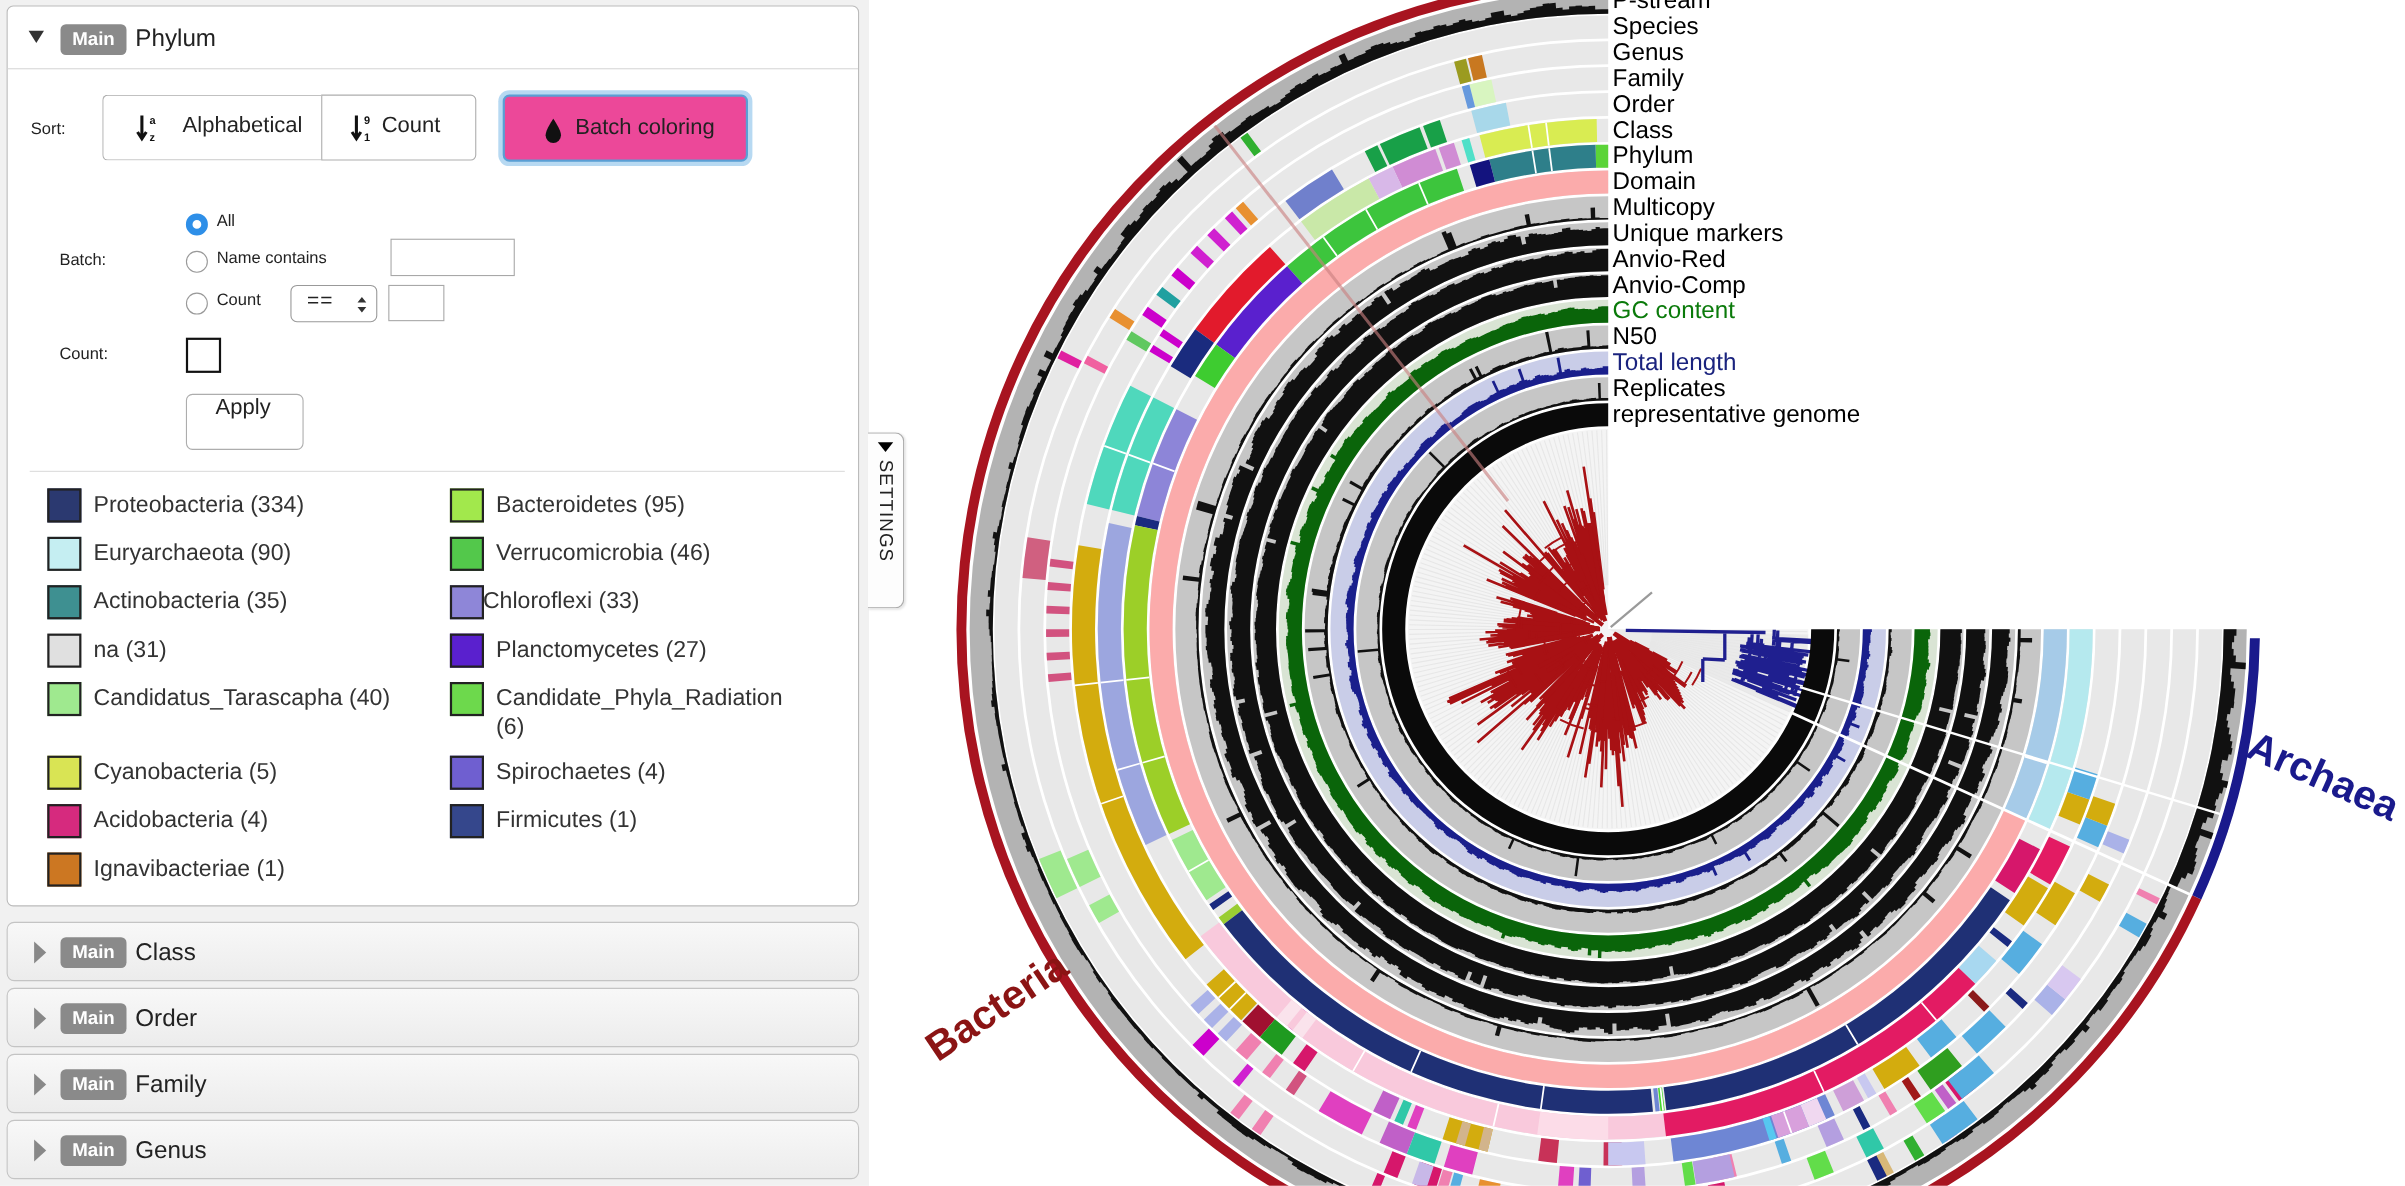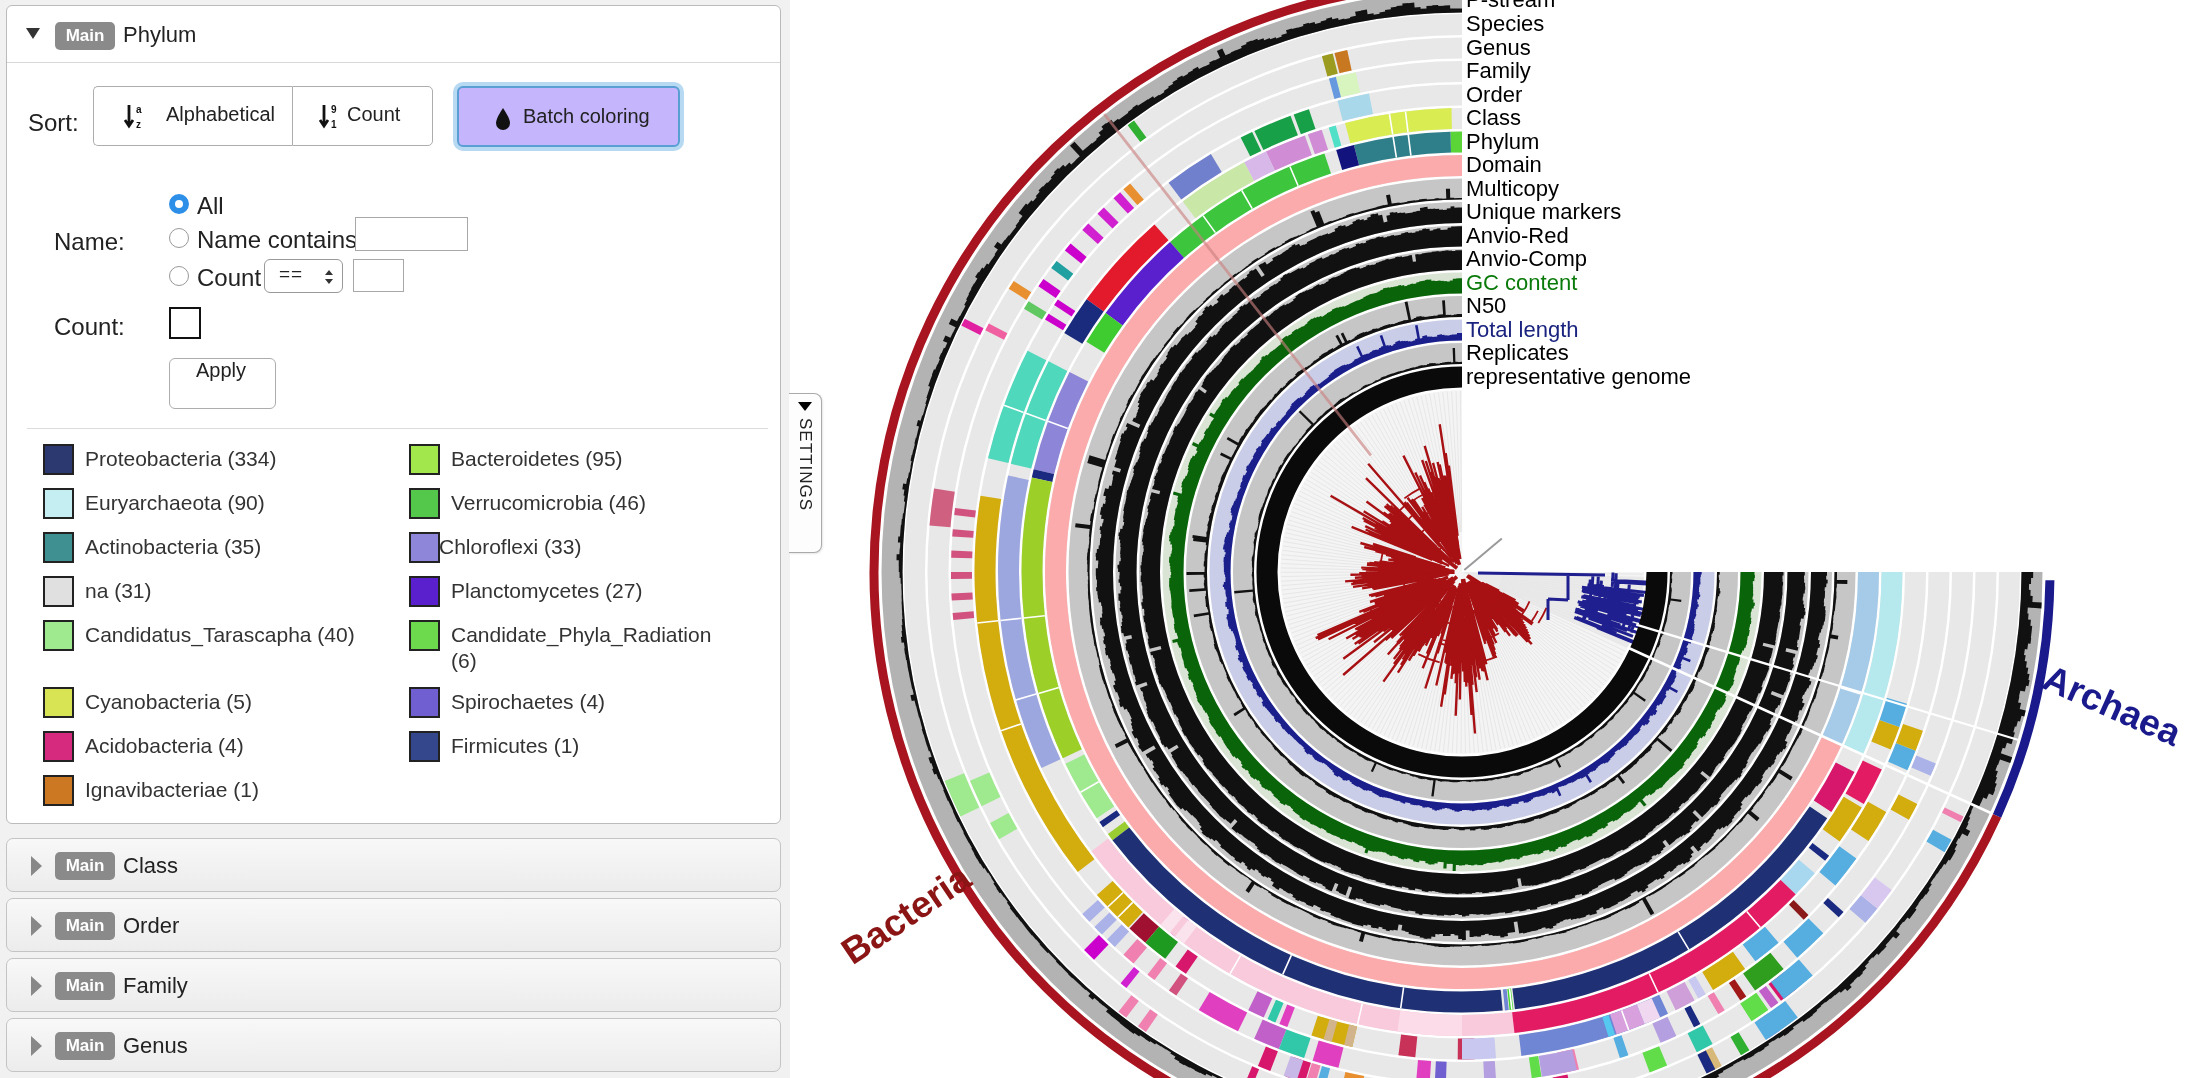--- a/index.html
+++ b/index.html
@@ -5,21 +5,21 @@
 html,body{width:2186px;height:1078px;overflow:hidden;background:#fff;
  font-family:"Liberation Sans",sans-serif;}
 #left{position:absolute;left:0;top:0;width:790px;height:1078px;background:#F1F1F1;}
 .card{position:absolute;left:6px;width:775px;background:#fff;border:1px solid #BBB;border-radius:6px;}
 #maincard{top:5px;height:819px;}
 .hdr{height:57px;border-bottom:1px solid #D8D8D8;position:relative;}
 .tri-down{position:absolute;left:19px;top:22px;width:0;height:0;border-left:7px solid transparent;border-right:7px solid transparent;border-top:11px solid #333;}
 .tri-right{position:absolute;left:24px;top:17px;width:0;height:0;border-top:10px solid transparent;border-bottom:10px solid transparent;border-left:11px solid #888;}
 .badge{position:absolute;left:48px;top:16px;width:60px;height:28px;background:#8A8A8A;border-radius:5px;color:#fff;font-weight:bold;font-size:17px;text-align:center;line-height:28px;}
 .hlabel{position:absolute;left:116px;top:16px;font-size:22px;color:#222;}
-.rowlabel{position:absolute;font-size:24px;color:#222;}
+.rowlabel{position:absolute;font-size:15px;color:#222;}
 .btn{position:absolute;background:#fff;border:1px solid #ADADAD;border-radius:5px;font-size:20px;color:#222;text-align:center;}
 .panelbar{position:absolute;left:6px;width:775px;height:54px;background:linear-gradient(#F8F8F8,#ECECEC);border:1px solid #C4C4C4;border-radius:7px;}
 .panelbar .badge{top:13px;}
 .panelbar .hlabel{top:14px;}
 .sw{position:absolute;width:31px;height:31px;border:2px solid #222;}
 .lg{position:absolute;font-size:21px;color:#333;}
 input[type=text]{position:absolute;border:1px solid #A8A8A8;background:#fff;}
 #settings-tab{position:absolute;left:789px;top:393px;width:33px;height:160px;background:#FDFDFD;border:1px solid #AAA;border-left:none;border-radius:0 8px 8px 0;box-shadow:1px 1px 2px rgba(0,0,0,0.1);z-index:9;}
 #settings-tab .txt{position:absolute;left:6px;top:24px;font-size:17px;color:#222;writing-mode:vertical-rl;letter-spacing:1px;}
 #settings-tab .tri{position:absolute;left:9px;top:8px;width:0;height:0;border-left:7px solid transparent;border-right:7px solid transparent;border-top:9px solid #000;}
@@ -46,28 +46,28 @@
       <span style="position:absolute;left:72px;top:16px;">Alphabetical</span>
       </div>
     <div class="btn" style="left:285px;top:80px;width:141px;height:60px;border-radius:0 5px 5px 0;">
       <svg width="24" height="28" viewBox="0 0 24 28" style="position:absolute;left:24px;top:16px;">
           <path d="M7 2v20M3 17l4 6 4-6" stroke="#111" stroke-width="2.8" fill="none"></path>
           <text x="14" y="10" font-size="10" font-weight="bold" fill="#111">9</text>
           <text x="14" y="25" font-size="10" font-weight="bold" fill="#111">1</text>
         </svg>
       <span style="position:absolute;left:54px;top:16px;">Count</span>
       </div>
-    <div class="btn" style="left:450px;top:80px;width:223px;height:61px;background:#c4b5fd;border:2px solid #5A9FD4;box-shadow:0 0 0 4px #B7D9F2;border-radius:6px;">
+    <div class="btn" style="left:450px;top:80px;width:223px;height:61px;background:#ec4899;border:2px solid #5A9FD4;box-shadow:0 0 0 4px #B7D9F2;border-radius:6px;">
       <svg width="20" height="26" viewBox="0 0 20 26" style="position:absolute;left:34px;top:18px;">
           <path d="M10 2C10 2 3 12 3 17a7 7 0 0 0 14 0C17 12 10 2 10 2Z" fill="#111"></path>
         </svg>
       <span style="position:absolute;left:64px;top:17px;">Batch coloring</span>
       </div>
 
-    <div class="rowlabel" style="left:47px;top:222px;">Name:</div>
+    <div class="rowlabel" style="left:47px;top:222px;">Batch:</div>
     <div class="radio sel" style="left:162px;top:188px;"></div>
     <div class="rowlabel" style="left:190px;top:186px;">All</div>
     <div class="radio" style="left:162px;top:222px;"></div>
     <div class="rowlabel" style="left:190px;top:220px;">Name contains</div>
     <input type="text" style="left: 348px; top: 211px; width: 113px; height: 34px;">
     <div class="radio" style="left:162px;top:260px;"></div>
     <div class="rowlabel" style="left:190px;top:258px;">Count</div>
     <div class="btn" style="left:257px;top:253px;width:79px;height:34px;border-color:#999;border-radius:6px;">
       <span style="position:absolute;left:14px;top:3px;font-size:19px;letter-spacing:1px;">==</span>
       <svg width="10" height="18" viewBox="0 0 10 18" style="position:absolute;right:8px;top:8px;">

